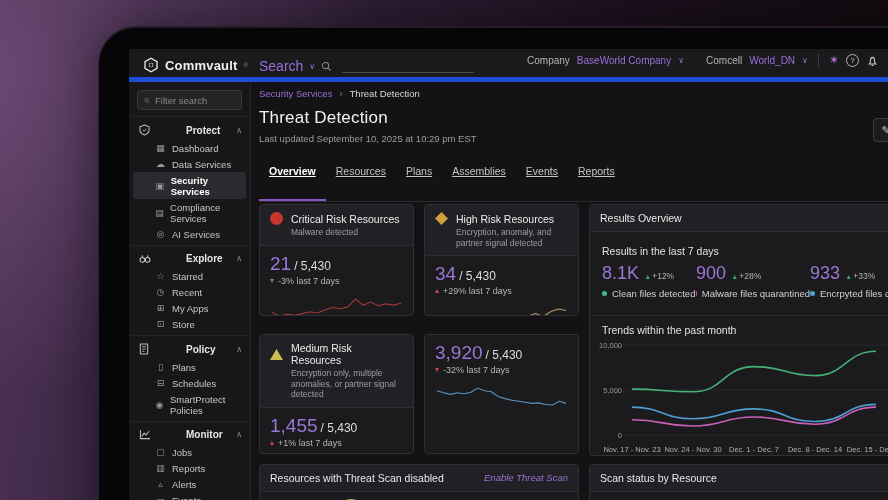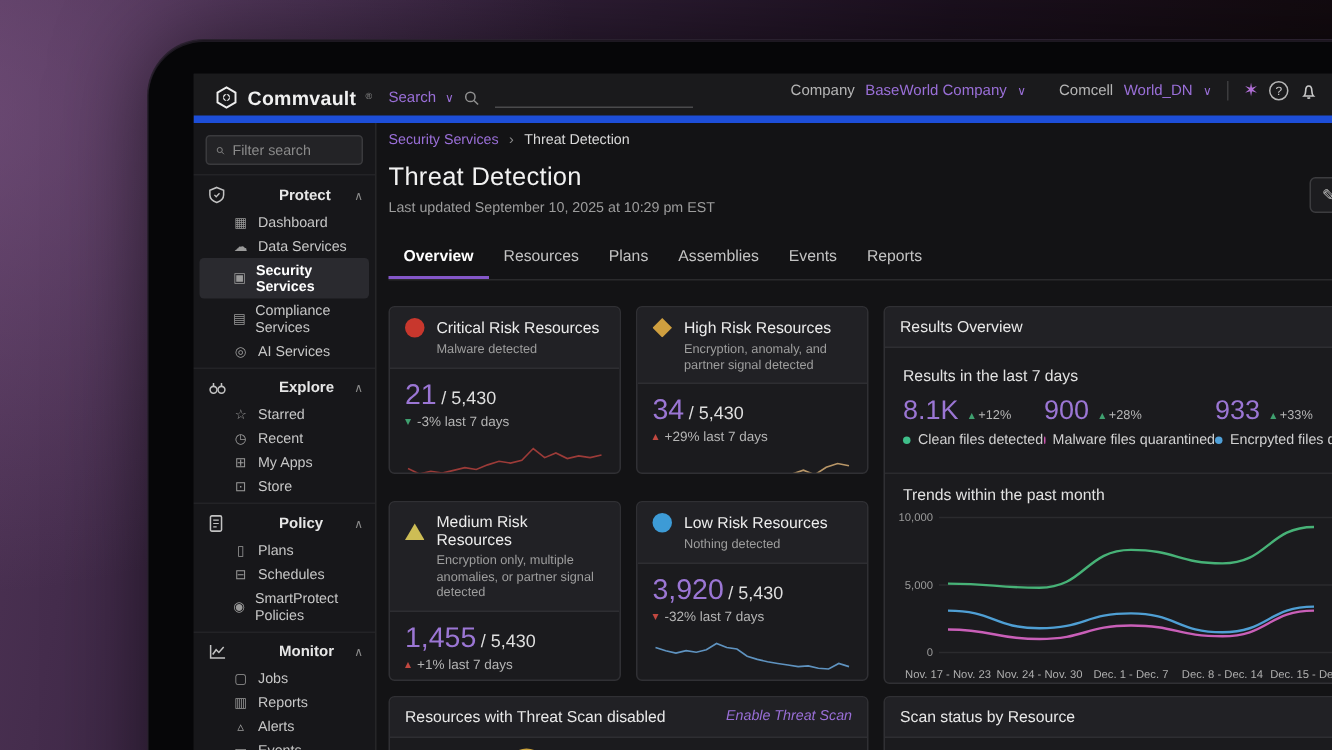--- a/index.html
+++ b/index.html
@@ -20,21 +20,21 @@
   .screen { position:absolute; left:30px; top:22px; width:760px; height:600px;
     background:#131315; overflow:hidden; font-size:10px; color:#d6d6d6; }
 
   
   .topbar { position:absolute; left:0; top:0; width:100%; height:33px;
     background:#1a1a1c; border-bottom:5px solid #1d4ed8; }
   .logo { position:absolute; left:14px; top:8px; display:flex; align-items:center; gap:6px; }
   .logo-text { color:#f0f0f0; font-size:13px; font-weight:bold; letter-spacing:.2px; }
   .logo-tm { color:#8a8a8a; font-size:6px; vertical-align:top; }
   .searchgrp { position:absolute; left:130px; top:9px; display:flex; align-items:center; gap:6px; }
-  .search-lbl { color:#9a6fd8; font-size:10px; }
+  .search-lbl { color:#9a6fd8; font-size:14px; }
   .chev-p { color:#9a6fd8; font-size:8px; }
   .chev-g { color:#8a8a8a; font-size:8px; }
   .search-input { width:132px; background:transparent; border:none; border-bottom:1px solid #4a4a4c;
     height:14px; color:#ddd; font-size:10px; outline:none; margin-left:4px; }
   .tb-right { position:absolute; right:10px; top:0; height:22px; display:flex; align-items:center; gap:7px; }
   .tb-lbl { color:#b5b5b5; font-size:10px; }
   .tb-val { color:#9a6fd8; font-size:10px; }
   .tb-div { width:1px; height:13px; background:#3c3c3e; margin:0 3px; }
   .sparkle { color:#b06fd6; font-size:12px; line-height:1; }
   .help-ic { width:13px; height:13px; border:1px solid #b5b5b5; border-radius:50%;
@@ -62,21 +62,21 @@
   .main { position:absolute; left:122px; top:33px; width:638px; height:567px; }
   .breadcrumb { position:absolute; left:8px; top:6px; font-size:9.5px; display:flex; gap:7px; align-items:center; }
   .bc-parent { color:#9a6fd8; }
   .bc-sep { color:#8a8a8a; }
   .bc-cur { color:#d9d9d9; }
   .page-title { position:absolute; left:8px; top:26px; color:#f2f2f2; font-size:17px; font-weight:500; letter-spacing:.2px; }
   .page-sub { position:absolute; left:8px; top:51px; color:#9c9c9c; font-size:9.5px; }
   .edit-btn { position:absolute; left:622px; top:36px; width:26px; height:24px; border:1px solid #3c3c3f;
     border-radius:4px; color:#c3c3c3; font-size:11px; display:flex; align-items:center; justify-content:center; background:#1c1c1f; }
   .tabs { position:absolute; left:8px; top:78px; width:630px; display:flex; gap:0; border-bottom:1px solid #2a2a2c; }
-  .tab { padding:5px 10px 7px 10px; color:#c3c3c3; font-size:10.5px; cursor:pointer; }
+  .tab { padding:5px 10px 22px 10px; color:#c3c3c3; font-size:10.5px; cursor:pointer;text-decoration:underline; }
   .tab.active { color:#fff; font-weight:bold; border-bottom:2px solid #8457c9; }
 
   .panel { position:absolute; background:#1b1b1e; border:1px solid #303034; border-radius:4px; overflow:hidden; }
   .p-head { background:#212125; border-bottom:1px solid #2e2e32; padding:7px 10px; color:#e8e8e8;
     font-size:10.5px; font-weight:500; position:relative; }
 
   
   .rc { width:155px; height:112px; }
   .rc2 { height:120px; }
   .rc .p-head { min-height:36px; font-weight:normal; }
@@ -359,27 +359,20 @@
         <span class="rc-val">1,455</span><span class="rc-total">/ 5,430</span>
         <div class="rc-delta">
           <span class="d-ic" style="color: rgb(194, 72, 64);">▴</span>
           <span>+1% last 7 days</span>
         </div>
         
       </div>
     </div>
 
     <div class="panel rc rc2" style="left:173px; top:252px;">
-      <div class="p-head">
-        <div class="rc-title-row">
-          <span class="shape circle" style="background: rgb(61, 155, 214);"></span>
-          <span class="rc-title">Low Risk Resources</span>
-        </div>
-        <div class="rc-sub">Nothing detected</div>
-      </div>
       <div class="rc-body">
         <span class="rc-val">3,920</span><span class="rc-total">/ 5,430</span>
         <div class="rc-delta">
           <span class="d-ic" style="color: rgb(194, 72, 64);">▾</span>
           <span>-32% last 7 days</span>
         </div>
         <svg class="spark" width="133" height="26">
               <polyline points="2.0,8.7 8.8,10.8 15.6,12.4 22.4,10.8 29.2,11.8 35.9,10.2 42.7,6.0 49.5,8.7 56.3,9.7 63.1,14.5 69.9,16.6 76.7,18.2 83.5,19.3 90.3,20.3 97.1,21.4 103.8,20.9 110.6,22.5 117.4,23.0 124.2,19.3 131.0,21.4" fill="none" stroke="#5f93c0" stroke-width="1.1"></polyline>
             </svg>
       </div>

